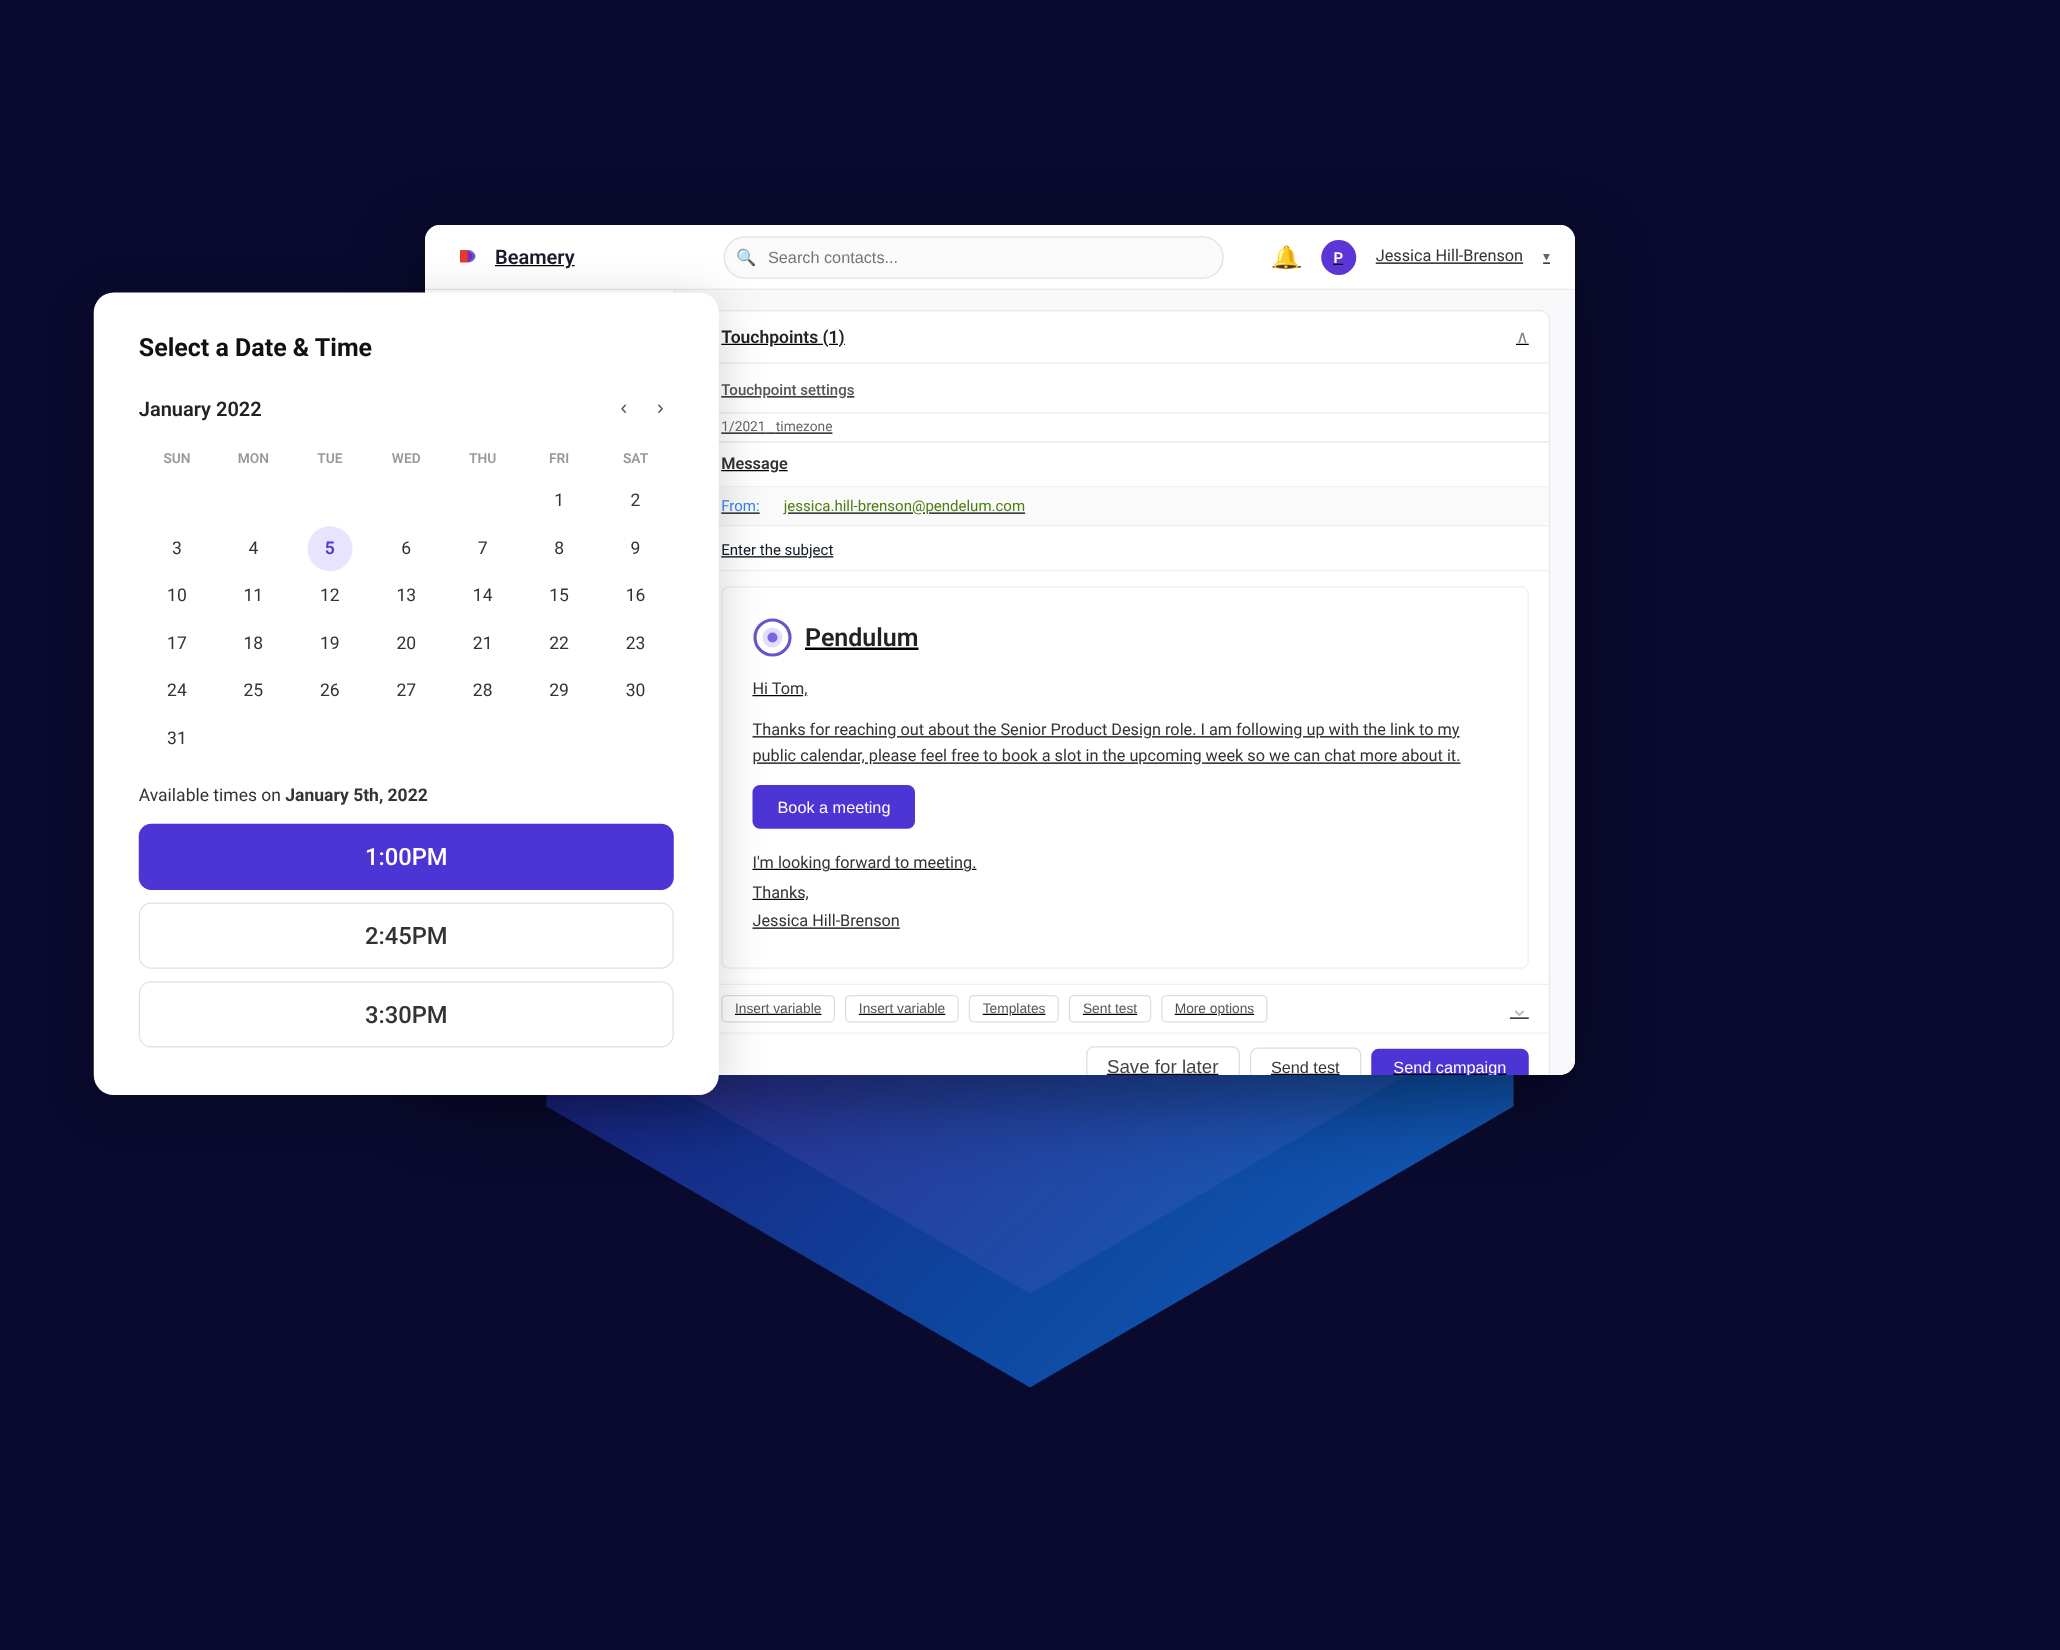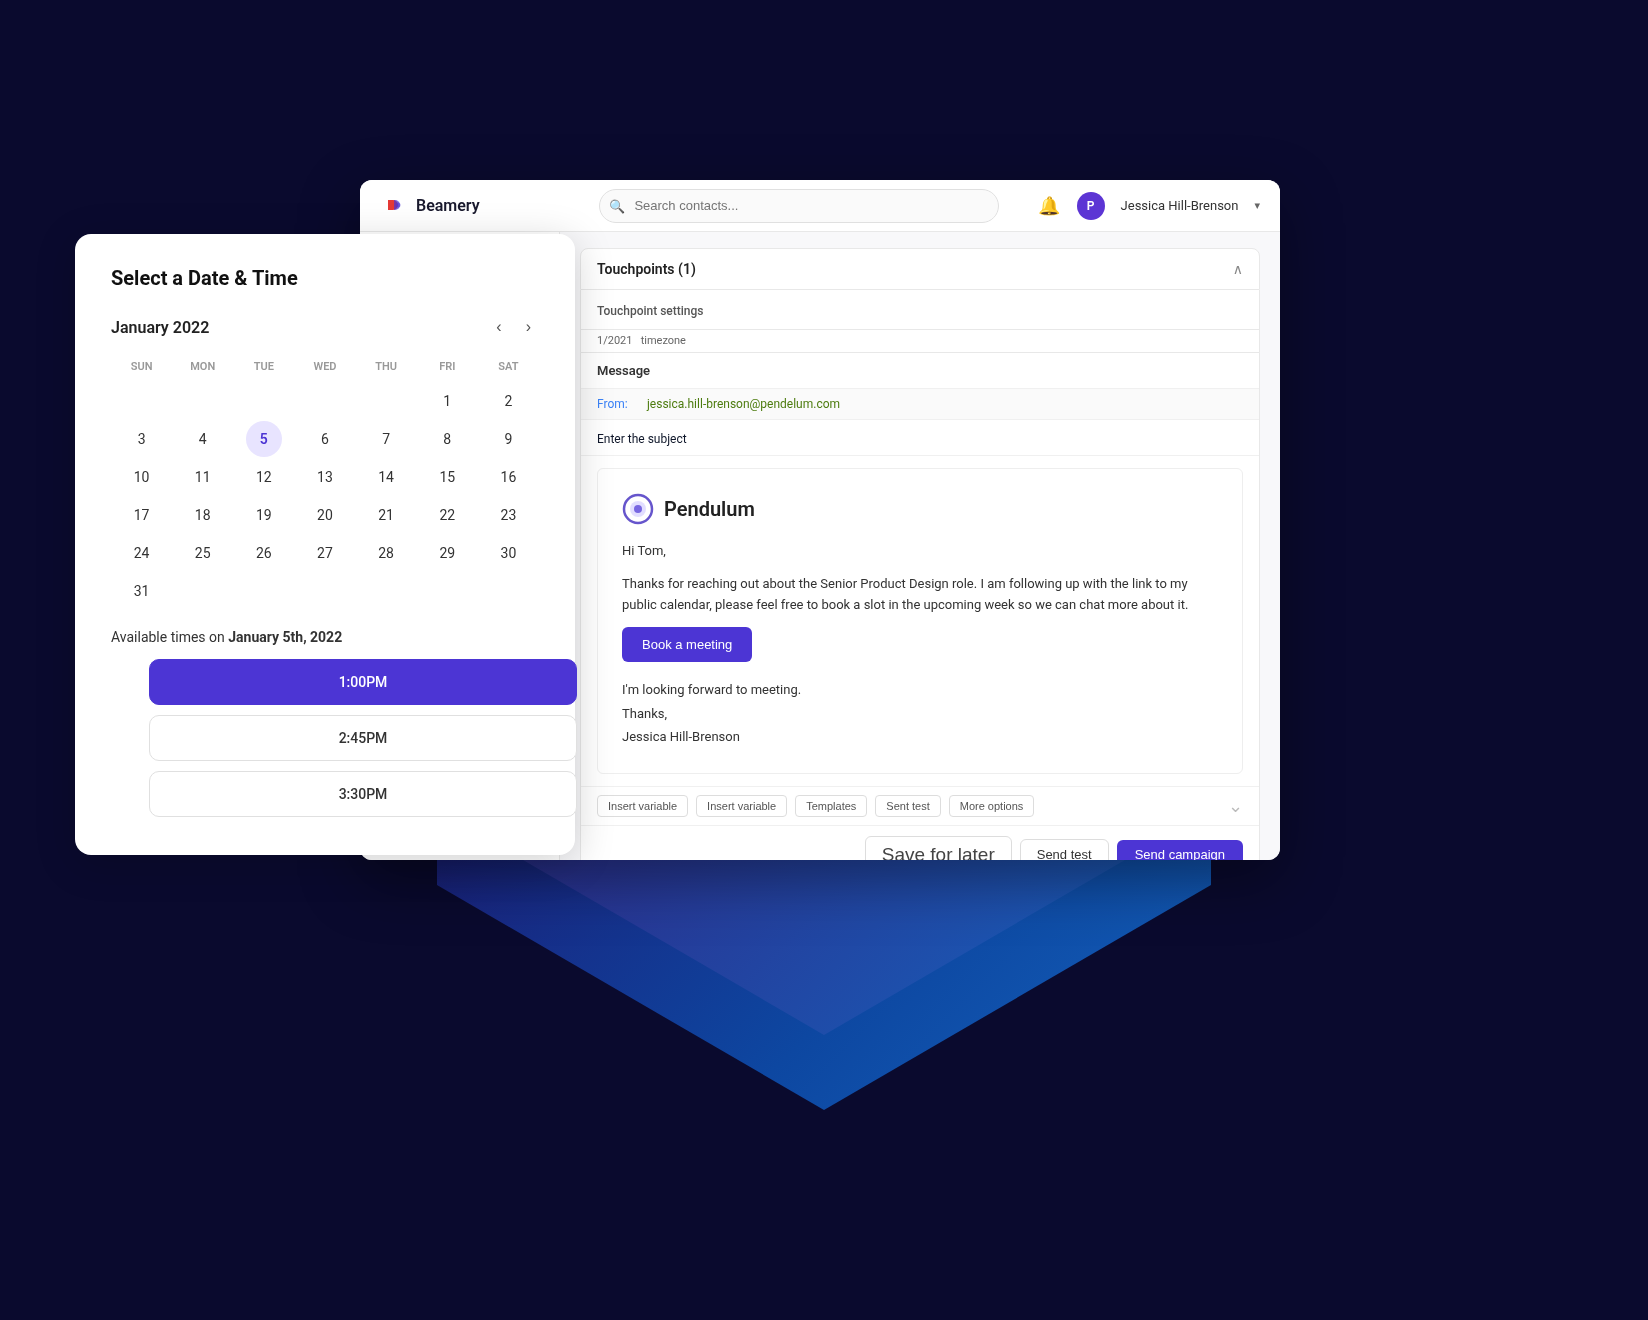--- a/index.html
+++ b/index.html
@@ -41,25 +41,26 @@
 
     
     .app-window {
       position: absolute;
       width: 920px;
       height: 680px;
       background: #f5f5f5;
       border-radius: 12px;
       box-shadow: 0 20px 60px rgba(0,0,0,0.4);
       top: 180px;
-      left: 360px;
+      left: 340px;
       z-index: 10;
       overflow: hidden;
       display: flex;
       flex-direction: column;
+      text-decoration: underline;
     }
 
     
     .topbar {
       height: 52px;
       background: #fff;
       display: flex;
       align-items: center;
       padding: 0 20px;
       border-bottom: 1px solid #e8e8e8;
@@ -316,21 +317,21 @@
 
     .action-row {
       display: flex;
       align-items: center;
       justify-content: flex-end;
       gap: 8px;
       padding: 10px 16px;
       border-top: 1px solid #f0f0f0;
     }
     .btn-save {
-      font-size: 19px;
+      font-size: 15px;
       color: #444;
       border: 1px solid #ddd;
       border-radius: 6px;
       padding: 7px 16px;
       cursor: pointer;
       background: #fff;
     }
     .btn-send-test {
       font-size: 13px;
       color: #333;
@@ -435,27 +436,26 @@
       color: #333;
       margin: 20px 0 14px;
     }
     .dp-available-label strong { font-weight: 700; }
     .dp-time-slot {
       width: 100%;
       padding: 14px;
       border: 1px solid #e0e0e0;
       border-radius: 10px;
       text-align: center;
-      font-size: 14px;
+      font-size: 19px;
       font-weight: 500;
       color: #333;
       cursor: pointer;
       margin-bottom: 10px;
       background: #fff;
-      margin-left: 38px;
     }
     .dp-time-slot.active {
       background: #4c35d4;
       color: #fff;
       border-color: #4c35d4;
     }
     .collapse-icon {
       font-size: 14px;
       color: #888;
       cursor: pointer;

